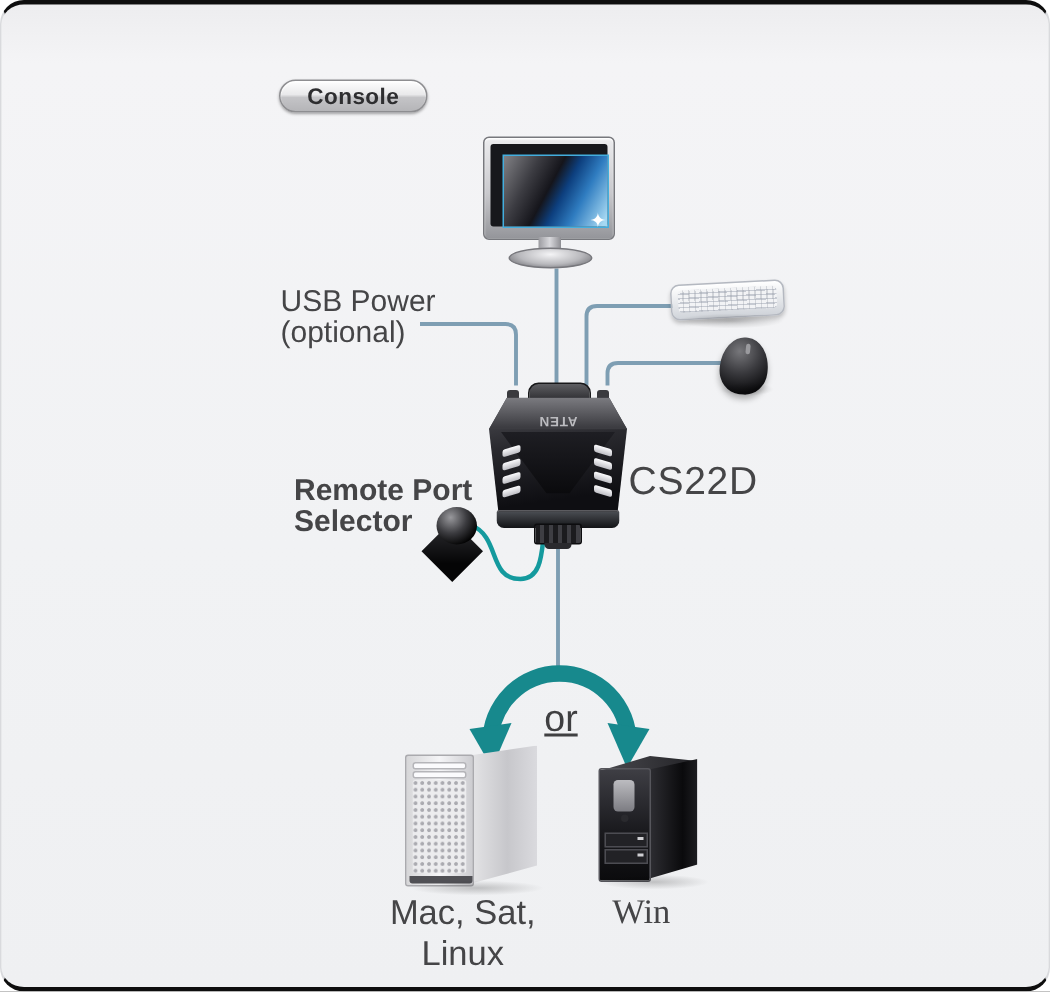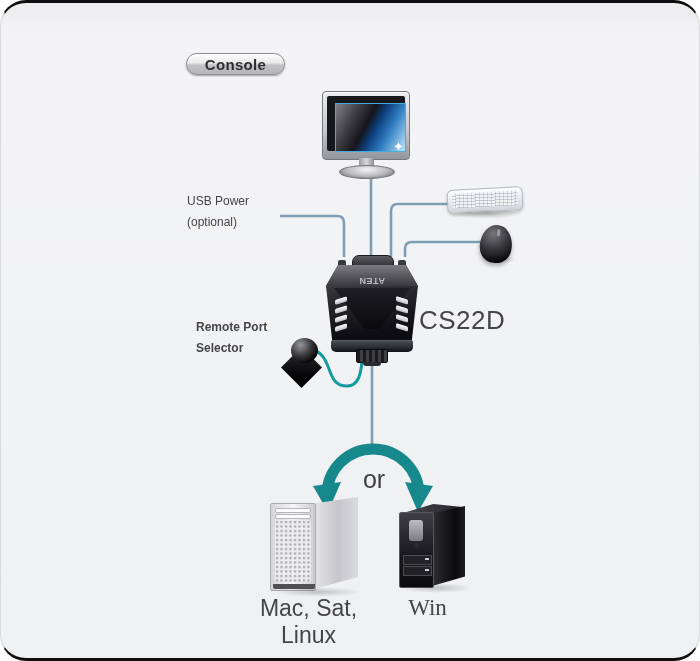--- a/index.html
+++ b/index.html
@@ -1,26 +1,26 @@
 <!DOCTYPE html>
 <html><head>
 <meta charset="utf-8">
 <style>
   html,body{margin:0;padding:0;background:#fff;}
   body{font-family:"Liberation Sans",sans-serif;-webkit-font-smoothing:antialiased;}
   .canvas{position:relative;width:700px;height:661px;overflow:hidden;
-    border-radius:26px;box-sizing:border-box;
+    border-radius:16px;box-sizing:border-box;
     border-top:3px solid #0e0e0e;border-bottom:3px solid #0e0e0e;
     border-left:1px solid #d9dadd;border-right:1px solid #d9dadd;
     background:linear-gradient(180deg,#ededef 0%,#f4f4f6 6%,#f1f2f4 55%,#eff0f2 100%);}
   .abs{position:absolute;}
   .wires{position:absolute;left:0;top:0;width:700px;height:661px;pointer-events:none;}
 
   
-  .callout{color:#454547;font-size:12px;line-height:21px;font-weight:500;}
+  .callout{color:#454547;font-size:20px;line-height:21px;font-weight:500;}
   .model-label{color:#454547;font-size:26px;letter-spacing:.5px;}
   .pc-label{color:#454547;font-size:23px;text-align:center;}
   .or-label{color:#3f3f41;font-size:25px;text-align:center;width:42px;}
 
   
   .pill{left:185px;top:50px;width:97px;height:20px;border-radius:11px;
     background:linear-gradient(180deg,#fefefe 0%,#e9e9eb 45%,#c4c4c7 55%,#b5b5b8 100%);
     border:1px solid #8e8e91;box-shadow:0 1px 2px rgba(0,0,0,.35), inset 0 1px 1px #fff;
     display:flex;align-items:center;justify-content:center;}
   .pill span{font-weight:bold;font-size:15px;color:#2e2e30;letter-spacing:.3px;}
@@ -205,21 +205,21 @@
   <div class="abs callout" style="left:195px;top:314px;font-weight:bold;">
     <div>Remote Port</div>
     <div>Selector</div>
   </div>
 
   <div class="abs selector">
     <div class="sel-wedge"></div>
     <div class="sel-dome"></div>
   </div>
 
-  <div class="abs or-label" style="left:352px;top:462px;">or</div>
+  <div class="abs or-label" style="left:352px;top:462px;text-decoration:underline;">or</div>
 
   <div class="abs mac">
     <div class="mac-side"></div>
     <div class="mac-front">
       <div class="mac-slot" style="top:4px;"></div>
       <div class="mac-slot" style="top:10px;"></div>
       <div class="mac-grille"></div>
       <div class="mac-foot"></div>
     </div>
   </div>

